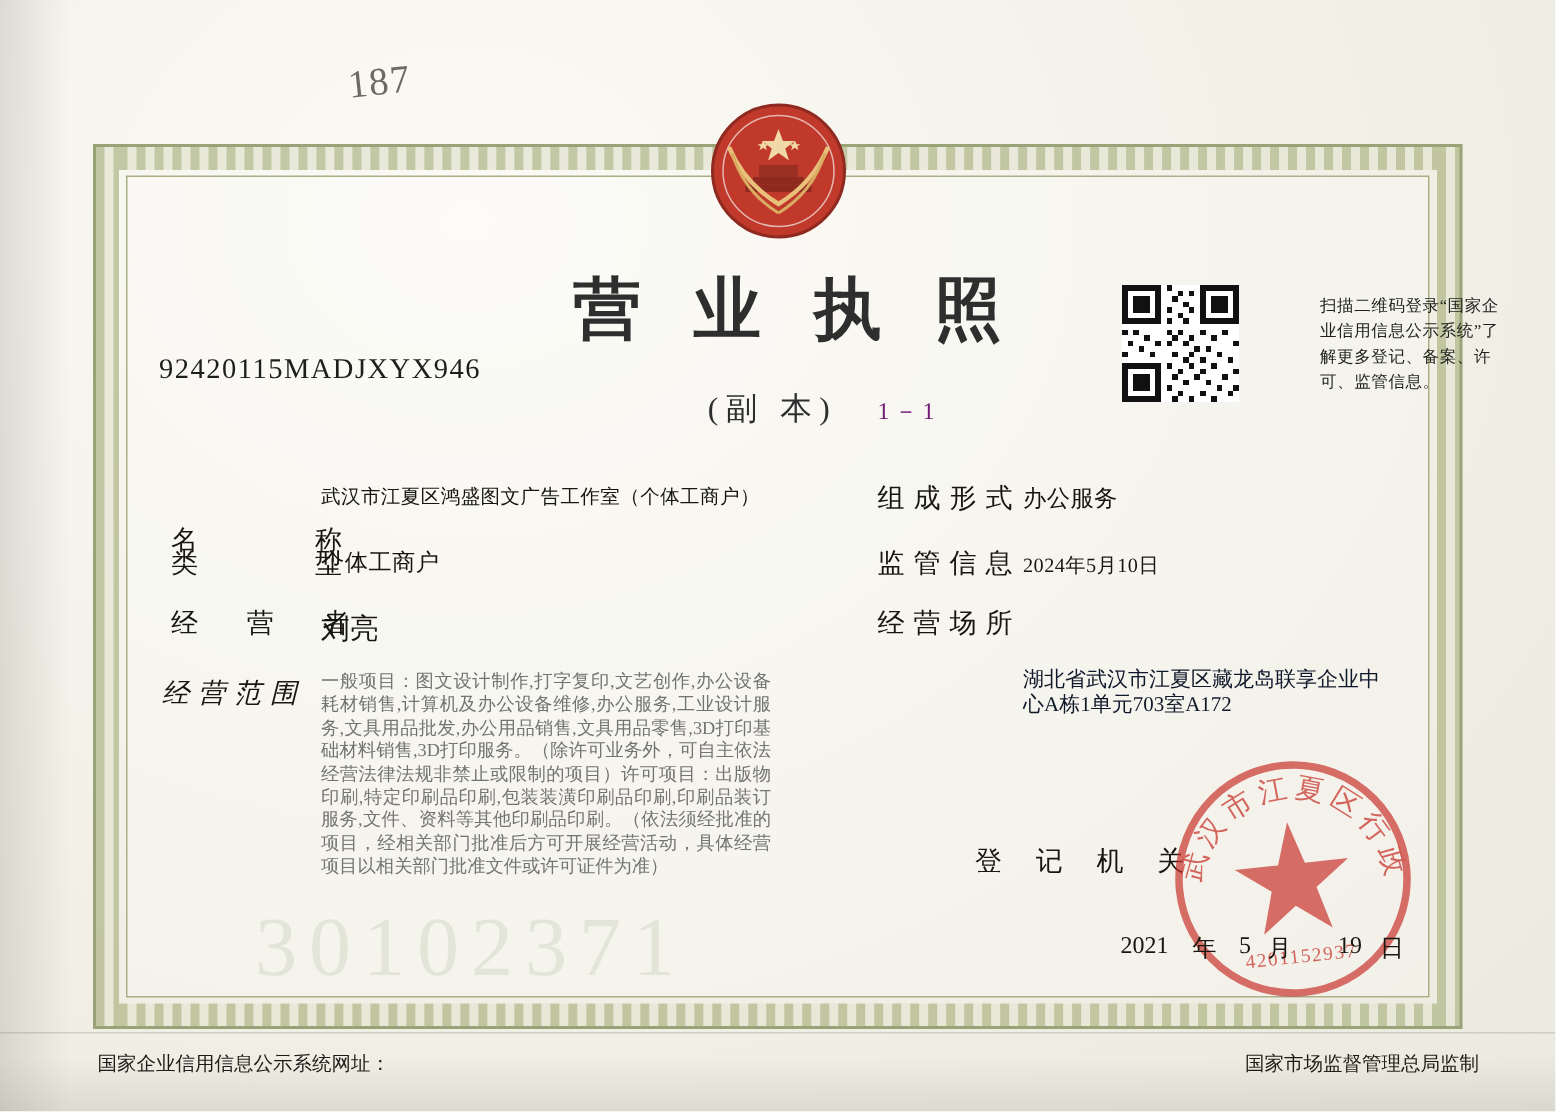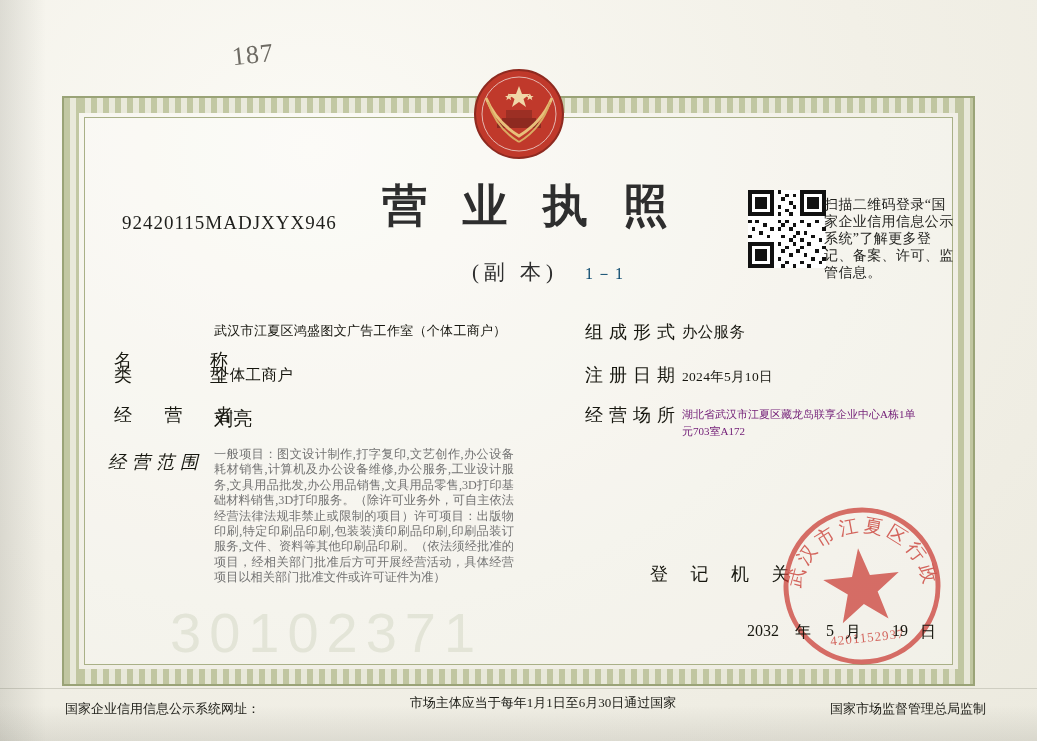--- a/index.html
+++ b/index.html
@@ -79,21 +79,21 @@
     border: 1px solid #a9b087;
     box-sizing: border-box;
     background: rgba(255,255,255,0.25);
   }
 
   
   .watermark {
     position: absolute;
     left: 170px;
     top: 600px;
-    font-family: Liberation Sans, sans-serif;
+    font-family: Liberation Serif, serif;
     font-size: 56px;
     color: rgba(150,160,120,0.18);
     letter-spacing: 8px;
     user-select: none;
   }
 
   
   .emblem {
     position: absolute;
     left: 466px;
@@ -126,63 +126,62 @@
     font-size: 21px;
     letter-spacing: 5px;
     color: #2e2e2e;
   }
   .copy-no {
     position: absolute;
     left: 585px;
     top: 264px;
     font-family: "Liberation Serif", serif;
     font-size: 16px;
-    color: #0c4a6e;
+    color: #701a75;
     letter-spacing: 3px;
   }
 
   
   .code-label {
     position: absolute;
     left: 106px;
     top: 194px;
     font-family: "Liberation Serif", serif;
     font-size: 19px;
     letter-spacing: 4px;
     color: #23231f;
   }
   .code-value {
     position: absolute;
     left: 106px;
-    top: 212px;
+    top: 236px;
     font-family: "Liberation Serif", serif;
     font-size: 19px;
     letter-spacing: 1px;
     color: #1e1e1b;
-    margin-left: 16px;
   }
 
   
   .qr {
     position: absolute;
     left: 748px;
     top: 190px;
     width: 78px;
     height: 78px;
     background: #fff;
   }
   .qr svg { display: block; }
 
   .qr-note {
     position: absolute;
-    left: 824px;
+    left: 880px;
     top: 196px;
     width: 130px;
     font-family: "Liberation Serif", serif;
-    font-size: 14px;
+    font-size: 11px;
     line-height: 17px;
     color: #1f1f1c;
     letter-spacing: .4px;
   }
 
   
   .field-label {
     position: absolute;
     font-family: "Liberation Serif", serif;
     font-size: 18px;
@@ -196,24 +195,25 @@
     font-size: 13px;
     color: #16160f;
     letter-spacing: .3px;
     white-space: nowrap;
   }
   .spread3 { letter-spacing: 14px; }
 
   .value-wrap {
     position: absolute;
     font-family: "Liberation Serif", serif;
-    font-size: 11px;
+    font-size: 14px;
     line-height: 16.5px;
-    color: #701a75;
+    color: #0f172a;
     letter-spacing: 0;
+    margin-top: 40px;
   }
 
   
   .scope-text {
     position: absolute;
     left: 214px;
     top: 447px;
     width: 300px;
     font-family: "Liberation Serif", serif;
     font-size: 12.2px;
@@ -446,47 +446,46 @@
 
   <div class="field-label spread3" style="left:114px; top:403px;">经 营 者</div>
   <div class="field-value" style="left:214px; top:406px; font-size:19px;">刘亮</div>
 
   <div class="field-label" style="left:108px; top:450px; letter-spacing:6px;font-style:italic;">经营范围</div>
   <div class="scope-text">一般项目：图文设计制作,打字复印,文艺创作,办公设备耗材销售,计算机及办公设备维修,办公服务,工业设计服务,文具用品批发,办公用品销售,文具用品零售,3D打印基础材料销售,3D打印服务。（除许可业务外，可自主依法经营法律法规非禁止或限制的项目）许可项目：出版物印刷,特定印刷品印刷,包装装潢印刷品印刷,印刷品装订服务,文件、资料等其他印刷品印刷。（依法须经批准的项目，经相关部门批准后方可开展经营活动，具体经营项目以相关部门批准文件或许可证件为准）</div>
 
   <div class="field-label" style="left:585px; top:320px; letter-spacing:6px;">组成形式</div>
   <div class="field-value" style="left:682px; top:322px; font-size:15.5px;">办公服务</div>
 
-  <div class="field-label" style="left:585px; top:363px; letter-spacing:6px;">注册日期</div>
+  <div class="field-label" style="left:585px; top:363px; letter-spacing:6px;">监管信息</div>
   <div class="field-value" style="left:682px; top:368px; font-size:13.5px;">2024年5月10日</div>
 
   <div class="field-label" style="left:585px; top:403px; letter-spacing:6px;">经营场所</div>
   <div class="value-wrap" style="left:682px; top:406px; width:240px;">湖北省武汉市江夏区藏龙岛联享企业中心A栋1单元703室A172</div>
 
   <div class="reg-auth">登 记 机 关</div>
 
   <div class="seal">
     <svg width="168" height="168" viewBox="0 0 168 168">
       <circle cx="84" cy="84" r="76" fill="none" stroke="#c8332b" stroke-width="5" opacity=".85"></circle>
       <polygon points="84,46 93,74 122,74 99,91 107,119 84,102 61,119 69,91 46,74 75,74" fill="#c8332b" opacity=".85"></polygon>
       <path id="sealArc" d="M 22 92 A 62 62 0 0 1 146 92" fill="none"></path>
       <text font-family="Liberation Serif, serif" font-size="19" fill="#c8332b" opacity=".9" letter-spacing="4">
         <textPath href="#sealArc" startOffset="6%">武汉市江夏区行政审批局</textPath>
       </text>
       <text x="84" y="140" text-anchor="middle" font-family="Liberation Serif, serif" font-size="13" fill="#c8332b" opacity=".9" letter-spacing="1">4201152937</text>
     </svg>
   </div>
 
-  <div class="date-year">2032</div>
+  <div class="date-year">2021</div>
   <div class="date-ch" style="left:795px; top:622px;">年</div>
   <div class="date-month">5</div>
   <div class="date-ch" style="left:845px; top:622px;">月</div>
   <div class="date-day">19</div>
   <div class="date-ch" style="left:920px; top:622px;">日</div>
 
   <div class="footer-rule"></div>
   <div class="footer-left">国家企业信用信息公示系统网址：</div>
-  <div class="footer-center">市场主体应当于每年1月1日至6月30日通过国家</div>
   <div class="footer-right">国家市场监督管理总局监制</div>
 
   <div class="edge-left"></div>
   <div class="edge-bottom"></div>
 </div>
 
 </body></html>

